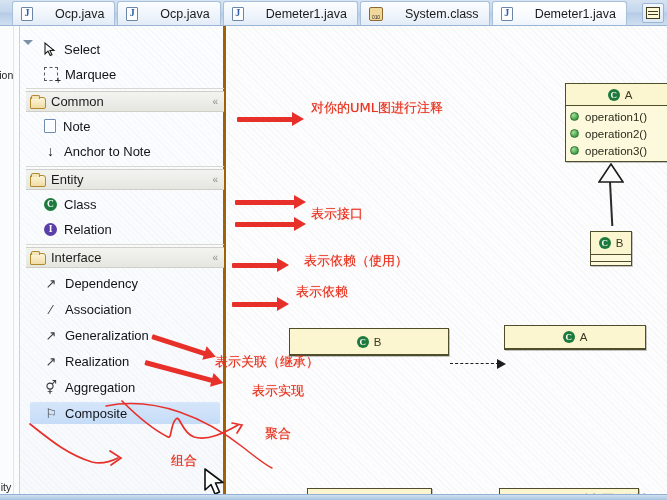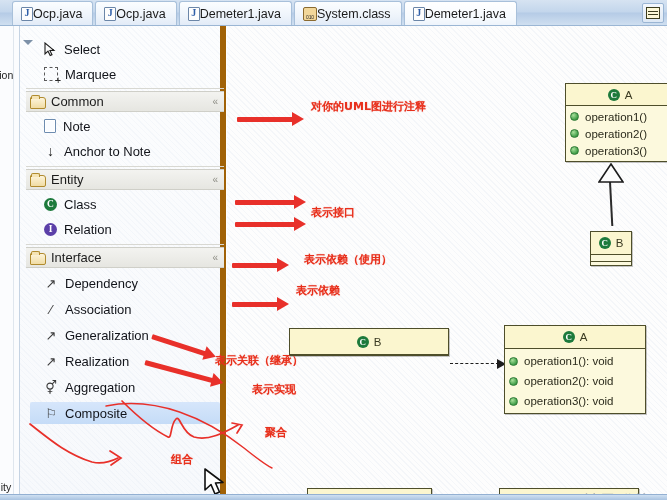--- a/index.html
+++ b/index.html
@@ -12,21 +12,21 @@
   #root { position: relative; width: 667px; height: 500px; overflow: hidden; }
 
   
   .tabbar {
     position: absolute; left: 0; top: 0; width: 667px; height: 26px;
     background: linear-gradient(to bottom, #d6e3f2 0%, #c3d6ec 48%, #b5cbe6 52%, #cfdff0 100%);
     border-bottom: 1px solid #9bb6d4;
     display: flex; align-items: flex-end;
   }
   .tab {
-    height: 24px; display: flex; align-items: center; gap: 0;
+    height: 24px; display: flex; align-items: center; gap: 22px;
     padding: 0 10px 0 8px; font-size: 12.5px; color: #1b1b1b;
     background: linear-gradient(to bottom, #fbfdff 0%, #eef4fb 60%, #e2ebf7 100%);
     border: 1px solid #a8c0da; border-bottom: none;
     border-radius: 3px 3px 0 0; margin-right: 2px; white-space: nowrap;
     position: relative;
   }
   .tab.first { margin-left: 12px; }
   .tab.sel { background: linear-gradient(to bottom, #ffffff 0%, #f6fafe 70%, #eef4fb 100%); }
   .ico-java {
     width: 12px; height: 14px; background: #fdfdfd; border: 1px solid #6b86a8;
@@ -71,21 +71,21 @@
     position: absolute; left: 13px; top: 0; width: 1px; height: 474px; background: #dfe6ee;
   }
   .bluebar-left {
     position: absolute; left: 0; top: 26px; width: 3px; height: 474px;
     background: linear-gradient(to bottom,#b9cfe8,#9dbada);
   }
 
   
   .palette {
     position: absolute; left: 20px; top: 26px; width: 206px; height: 474px;
-    background: #fdfdfd; border-right: 6px solid #a16207;
+    background: #fdfdfd; border-right: 3px solid #a16207;
   }
   .palette-bg {
     position: absolute; inset: 0;
     background:
       repeating-linear-gradient(45deg, rgba(210,220,235,.16) 0 1px, transparent 1px 4px),
       linear-gradient(to bottom,#fcfdfe,#f7f9fc);
   }
   .pal-drop {
     position: absolute; left: 3px; top: 14px; width: 0; height: 0;
     border-left: 5px solid transparent; border-right: 5px solid transparent;
@@ -192,22 +192,22 @@
     position: absolute; height: 0; border-top: 1.6px dashed #1d1d1d;
   }
   .dep-head {
     position: absolute; width: 0; height: 0;
     border-top: 5px solid transparent; border-bottom: 5px solid transparent;
     border-left: 9px solid #1d1d1d;
   }
 
   
   .ann {
-    position: absolute; color: #e8301c; font-size: 11px; white-space: nowrap;
-    font-family: "DejaVu Sans", sans-serif; font-weight: 700;
+    position: absolute; color: #e8301c; font-size: 13px; white-space: nowrap;
+    font-family: "DejaVu Sans", sans-serif; font-weight: 400;
     text-shadow: 0 0 1px rgba(232,48,28,.5);
     text-align: center;
   }
   .arrow {
     position: absolute; height: 5px; background: #e8302a; transform-origin: left center;
     border-radius: 1px;
   }
   .arrow::after {
     content: ""; position: absolute; right: -9px; top: -5px;
     border-top: 7.5px solid transparent; border-bottom: 7.5px solid transparent;
@@ -393,34 +393,20 @@
     </div>
 
     <div class="dep-line" style="left:223px; top:337px; width:49px;"></div>
     <div class="dep-head" style="left:270px; top:333px;"></div>
 
     <div class="umlbox" style="left:277px; top:299px; width:142px;">
       <div class="uml-head" style="height:23px;">
         <span class="cmark">C</span>
         <span>A</span>
       </div>
-      <div class="uml-body">
-        <div class="uml-row" style="height:20px;">
-          <span class="dot"></span>
-          <span>operation1(): void</span>
-        </div>
-        <div class="uml-row" style="height:20px;">
-          <span class="dot"></span>
-          <span>operation2(): void</span>
-        </div>
-        <div class="uml-row" style="height:20px;">
-          <span class="dot"></span>
-          <span>operation3(): void</span>
-        </div>
-      </div>
     </div>
 
     <div class="umlbox" style="left:80px; top:462px; width:125px; height:40px;">
       <div class="uml-head" style="height:24px;">
         <span class="cmark">C</span>
         <span>B</span>
       </div>
 
     </div>
 

